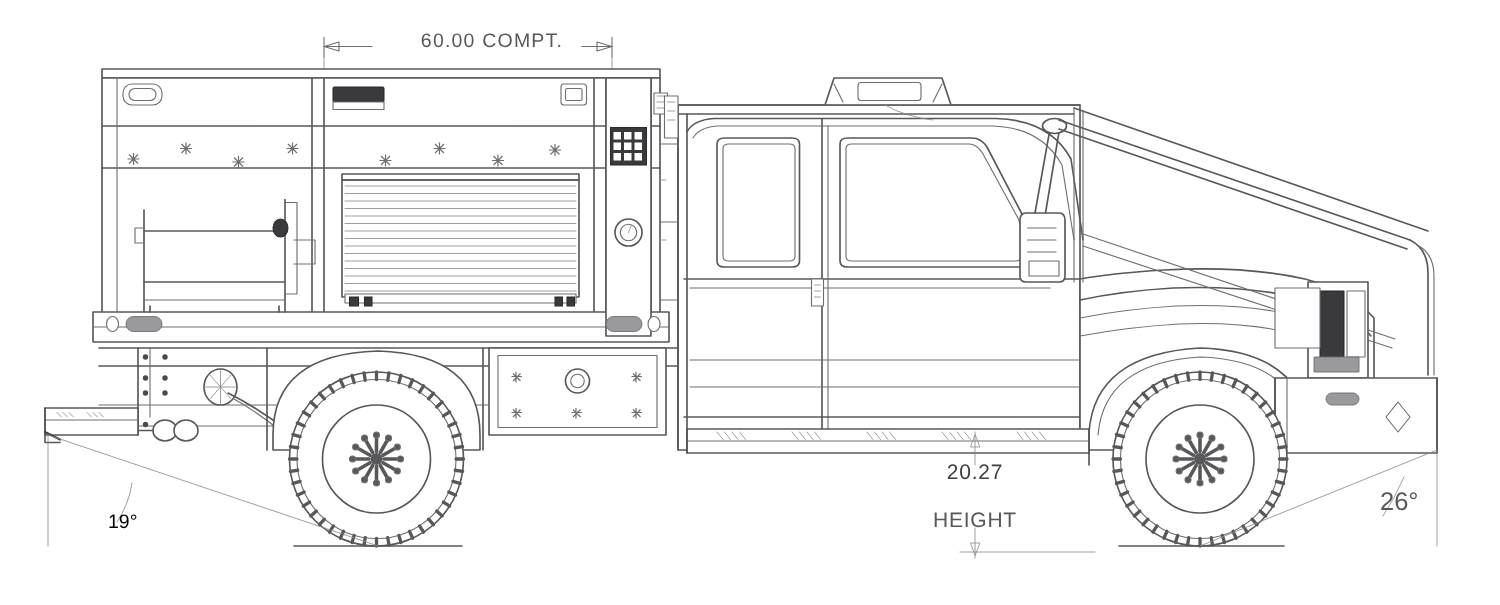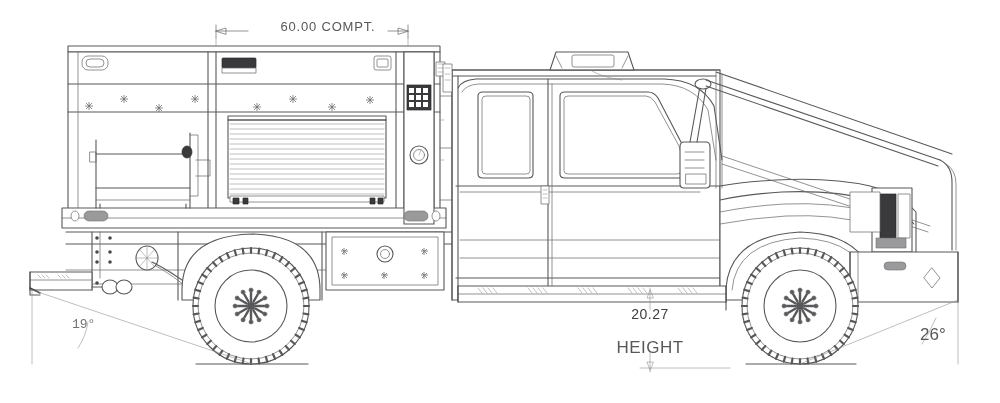--- a/index.html
+++ b/index.html
@@ -583,23 +583,23 @@
   <div style="position:absolute; left:0; top:0; width:1000px; height:403px; pointer-events:none;">
 
     <div style="position:absolute; left:248px; top:19px; width:160px; text-align:center;
                 font-size:13px; color:#58585a; letter-spacing:0.8px; font-family:'Liberation Sans',sans-serif;">60.00  COMPT.</div>
 
     <div style="position:absolute; left:595px; top:306px; width:110px; text-align:center;
                 font-size:14px; color:#404040; letter-spacing:0.5px; font-family:'Liberation Sans',sans-serif;">20.27</div>
 
 
     <div style="position:absolute; left:595px; top:338px; width:110px; text-align:center;
-                font-size:17px; color:#58585a; letter-spacing:0.5px; font-family:'Liberation Sans',sans-serif;">HEIGHT</div>
-
-    <div style="position:absolute; left:72px; top:317px; font-size:13px; color:#737373;
-                font-family:Liberation Mono, monospace;">19°</div>
+                font-size:14px; color:#58585a; letter-spacing:0.5px; font-family:'Liberation Sans',sans-serif;">HEIGHT</div>
+
+    <div style="position:absolute; left:72px; top:340px; font-size:13px; color:#000000;
+                font-family:Liberation Sans, sans-serif;">19°</div>
 
     <div style="position:absolute; left:920px; top:325px; font-size:17px; color:#58585a;
                 font-family:'Liberation Sans',sans-serif;">26°</div>
 
   </div>
 
 </div>
 
 </body></html>

